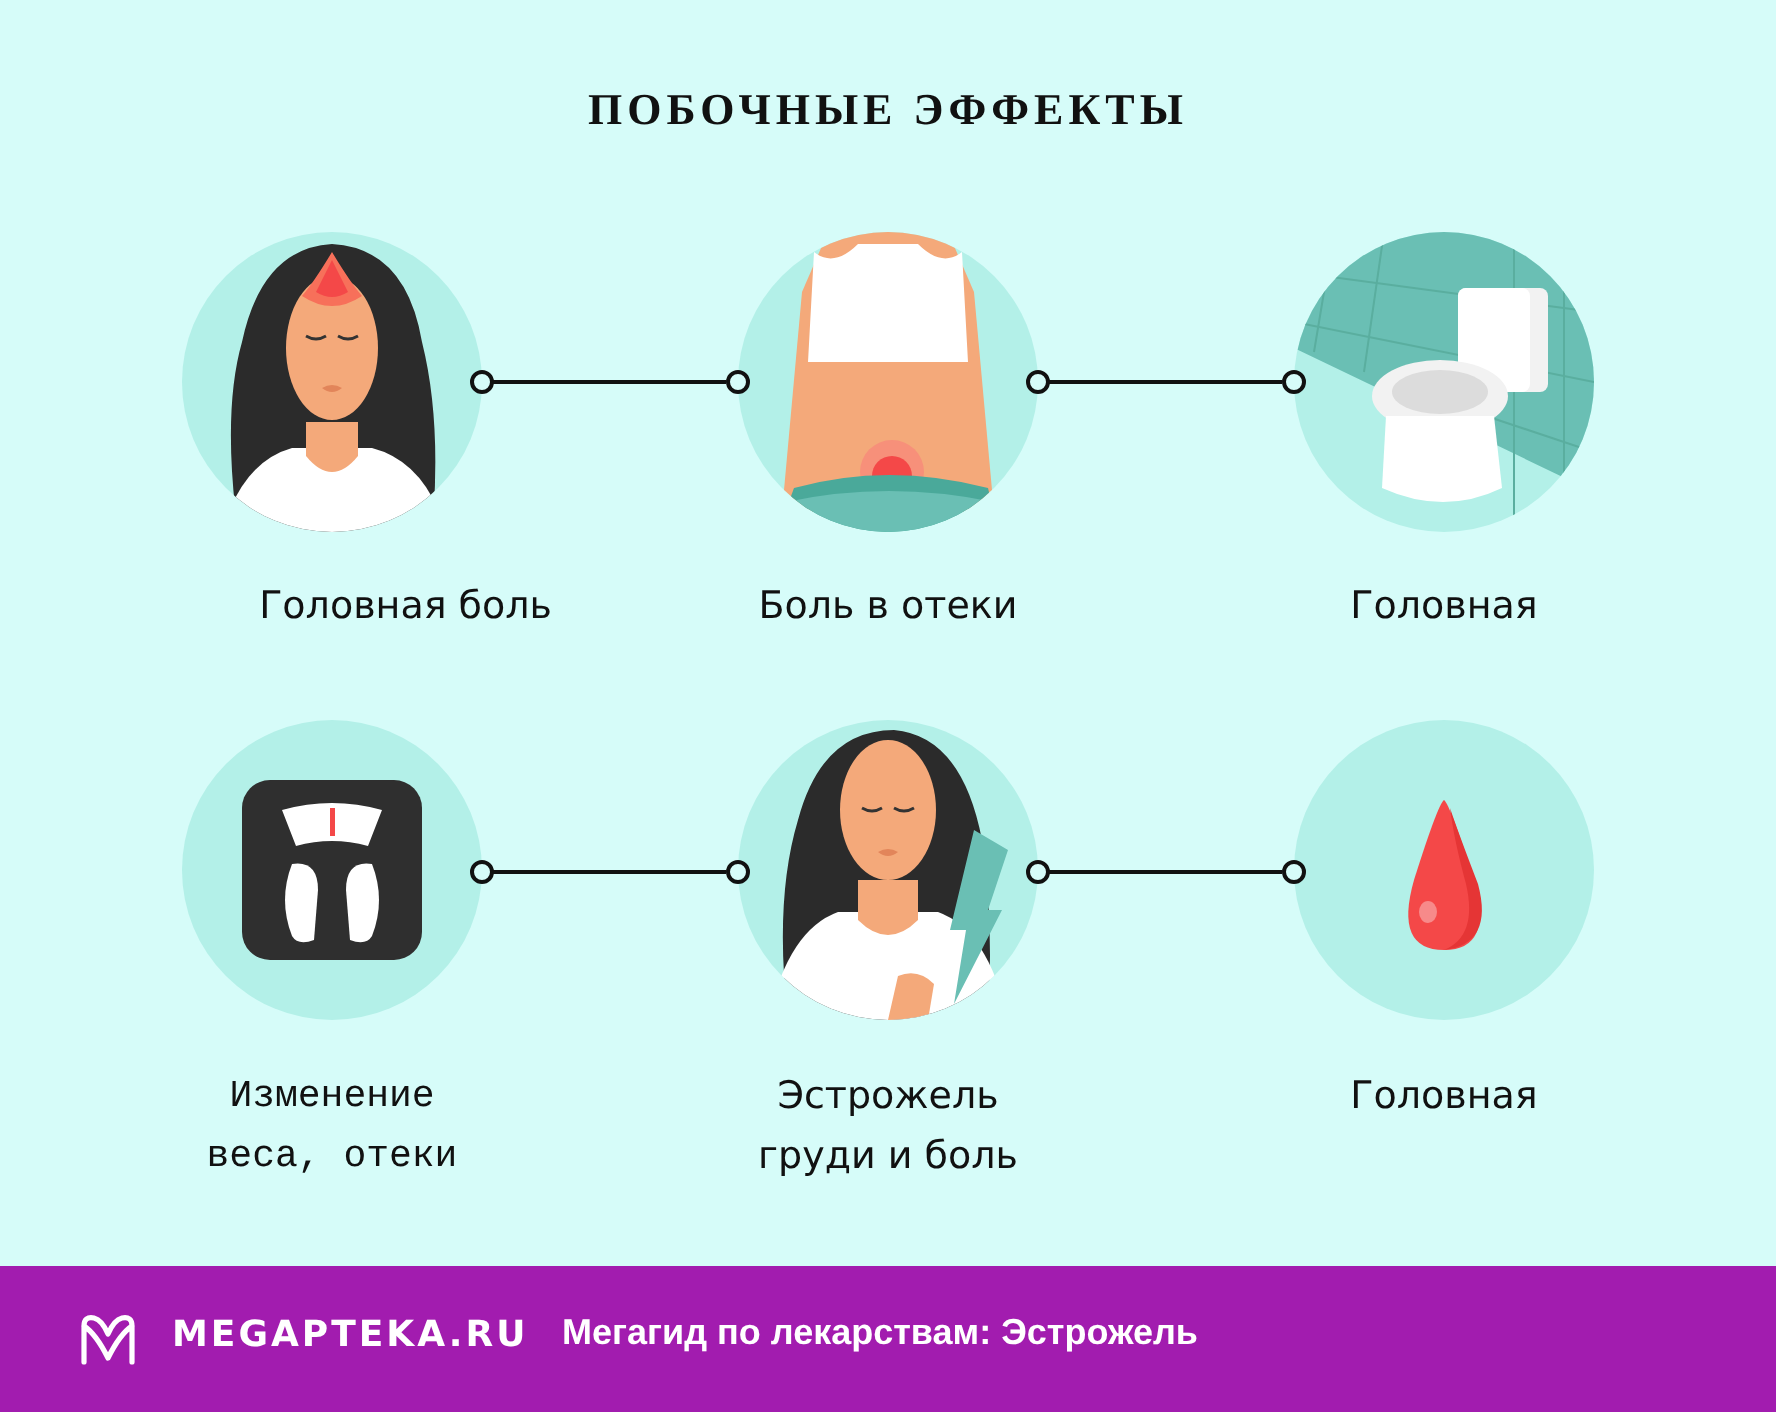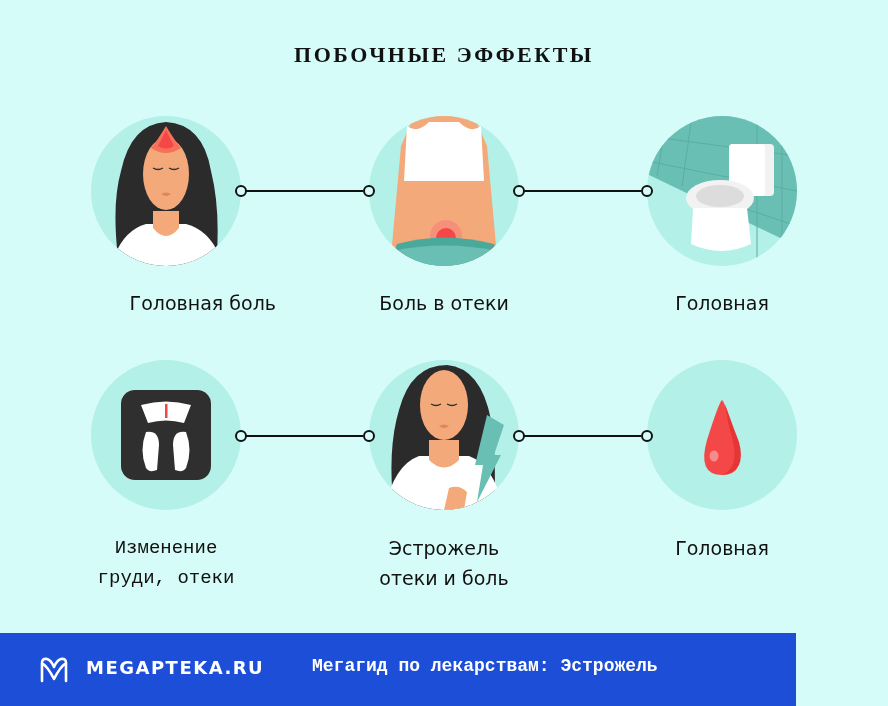--- a/index.html
+++ b/index.html
@@ -26,33 +26,32 @@
   .dot {
     position: absolute; width: 8px; height: 8px; border-radius: 50%;
     border: 2px solid #111; background: #d6fcf9;
   }
   .label {
     position: absolute; width: 220px; text-align: center;
     font-size: 19px; line-height: 30px; color: #111;
     font-family: "DejaVu Sans", sans-serif;
   }
   .footer {
-    position: absolute; left: 0; top: 633px; width: 796px; height: 73px;
-    background: #1d4ed8; color: #fff;
+    position: absolute; left: 0; top: 633px; width: 888px; height: 73px;
+    background: #a21caf; color: #fff;
   }
   .logo-icon { position: absolute; left: 38px; top: 22px; width: 32px; height: 30px; }
   .brand {
     position: absolute; left: 86px; top: 24px; font-weight: bold;
     font-size: 18px; letter-spacing: 1.5px;
     font-family: "DejaVu Sans", sans-serif;
   }
   .tagline {
     position: absolute; left: 281px; top: 23px; font-weight: bold; font-size: 18px;
-    font-family: Liberation Mono, monospace;
-    margin-left: 31px;
+    font-family: Liberation Sans, sans-serif;
   }
 </style>
 </head>
 <body>
 
 <div class="title">ПОБОЧНЫЕ ЭФФЕКТЫ</div>
 
 <div class="circle" style="left:91px; top:116px;">
   <svg viewBox="0 0 150 150">
     <path d="M28 150 Q20 90 30 55 Q40 8 75 6 Q112 8 120 55 Q130 95 125 150 Z" fill="#2b2b2b"></path>
@@ -137,25 +136,25 @@
 
 <div class="dot" style="left:235px; top:430px;"></div>
 <div class="connector" style="left:245px; top:435px; width:118px;"></div>
 <div class="dot" style="left:363px; top:430px;"></div>
 <div class="dot" style="left:513px; top:430px;"></div>
 <div class="connector" style="left:523px; top:435px; width:118px;"></div>
 <div class="dot" style="left:641px; top:430px;"></div>
 
 <div class="label" style="left:56px; top:533px;font-family:Liberation Mono, monospace;">
   <div>Изменение</div>
-  <div>груди, отеки</div>
+  <div>веса, отеки</div>
 </div>
 <div class="label" style="left:334px; top:533px;">
   <div>Эстрожель</div>
-  <div>отеки и боль</div>
+  <div>груди и боль</div>
 </div>
 <div class="label" style="left:612px; top:533px;">
   <div>Головная</div>
 </div>
 
 <div class="footer">
   <svg class="logo-icon" viewBox="0 0 32 30">
     <path d="M4 26 L4 8 Q4 3 9 4 Q13 5 16 12 Q19 5 23 4 Q28 3 28 8 L28 26 M4 8 Q10 12 16 24 Q22 12 28 8" stroke="#ffffff" stroke-width="2.6" fill="none" stroke-linecap="round" stroke-linejoin="round"></path>
   </svg>
   <span class="brand">MEGAPTEKA.RU</span>

